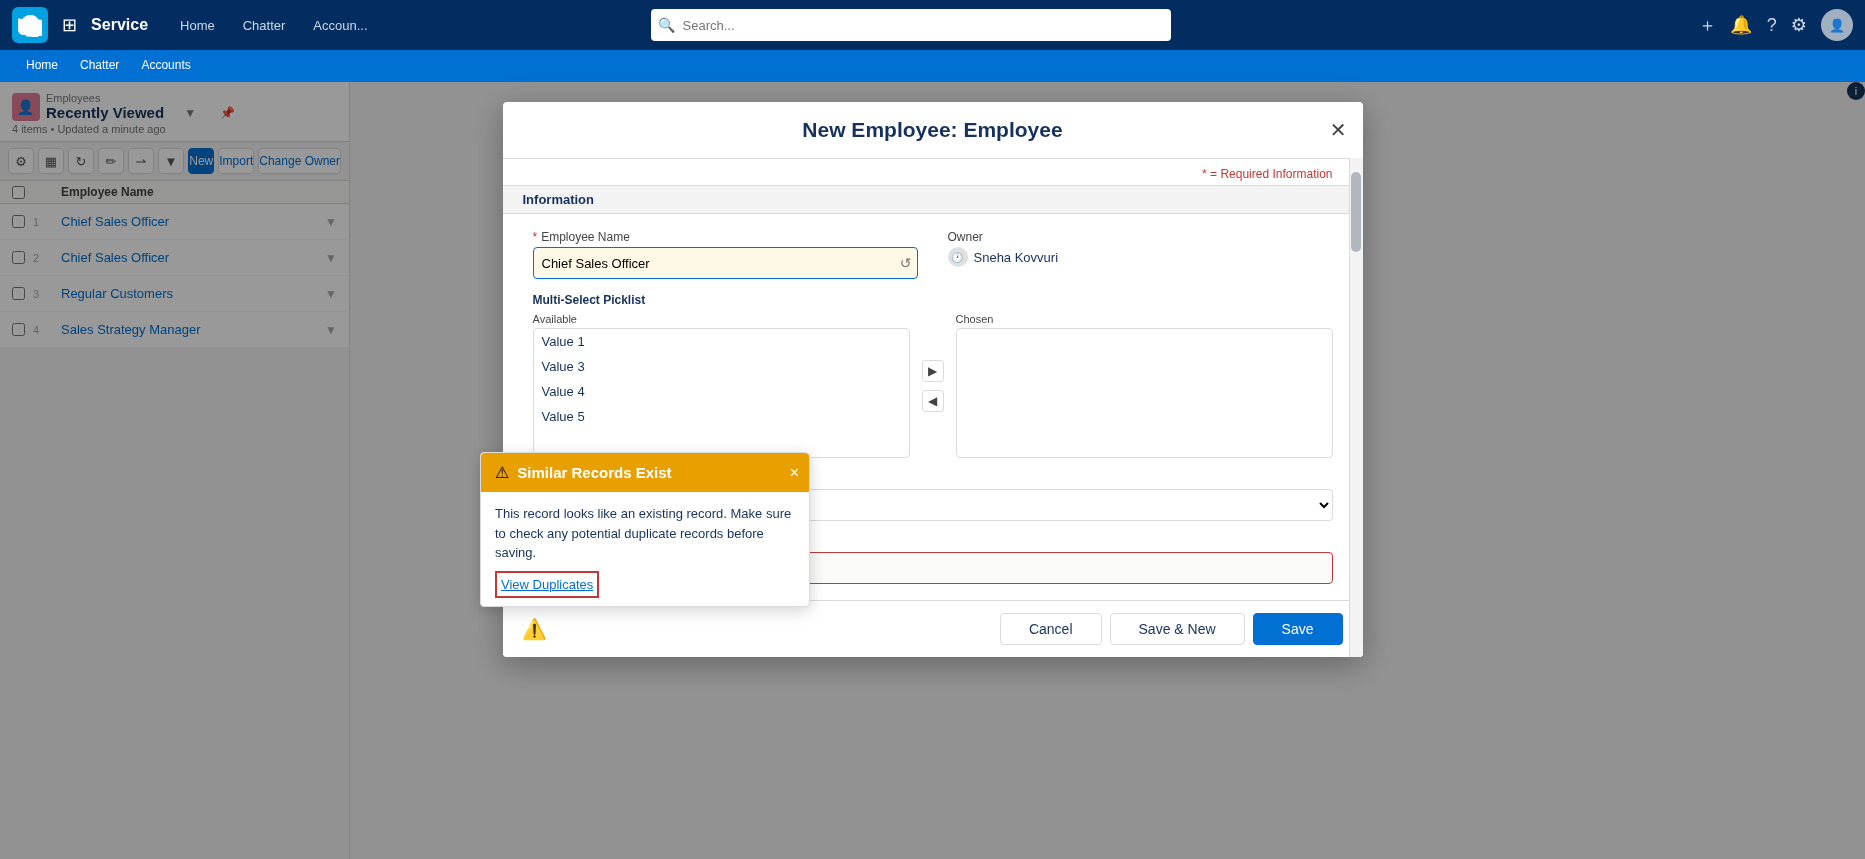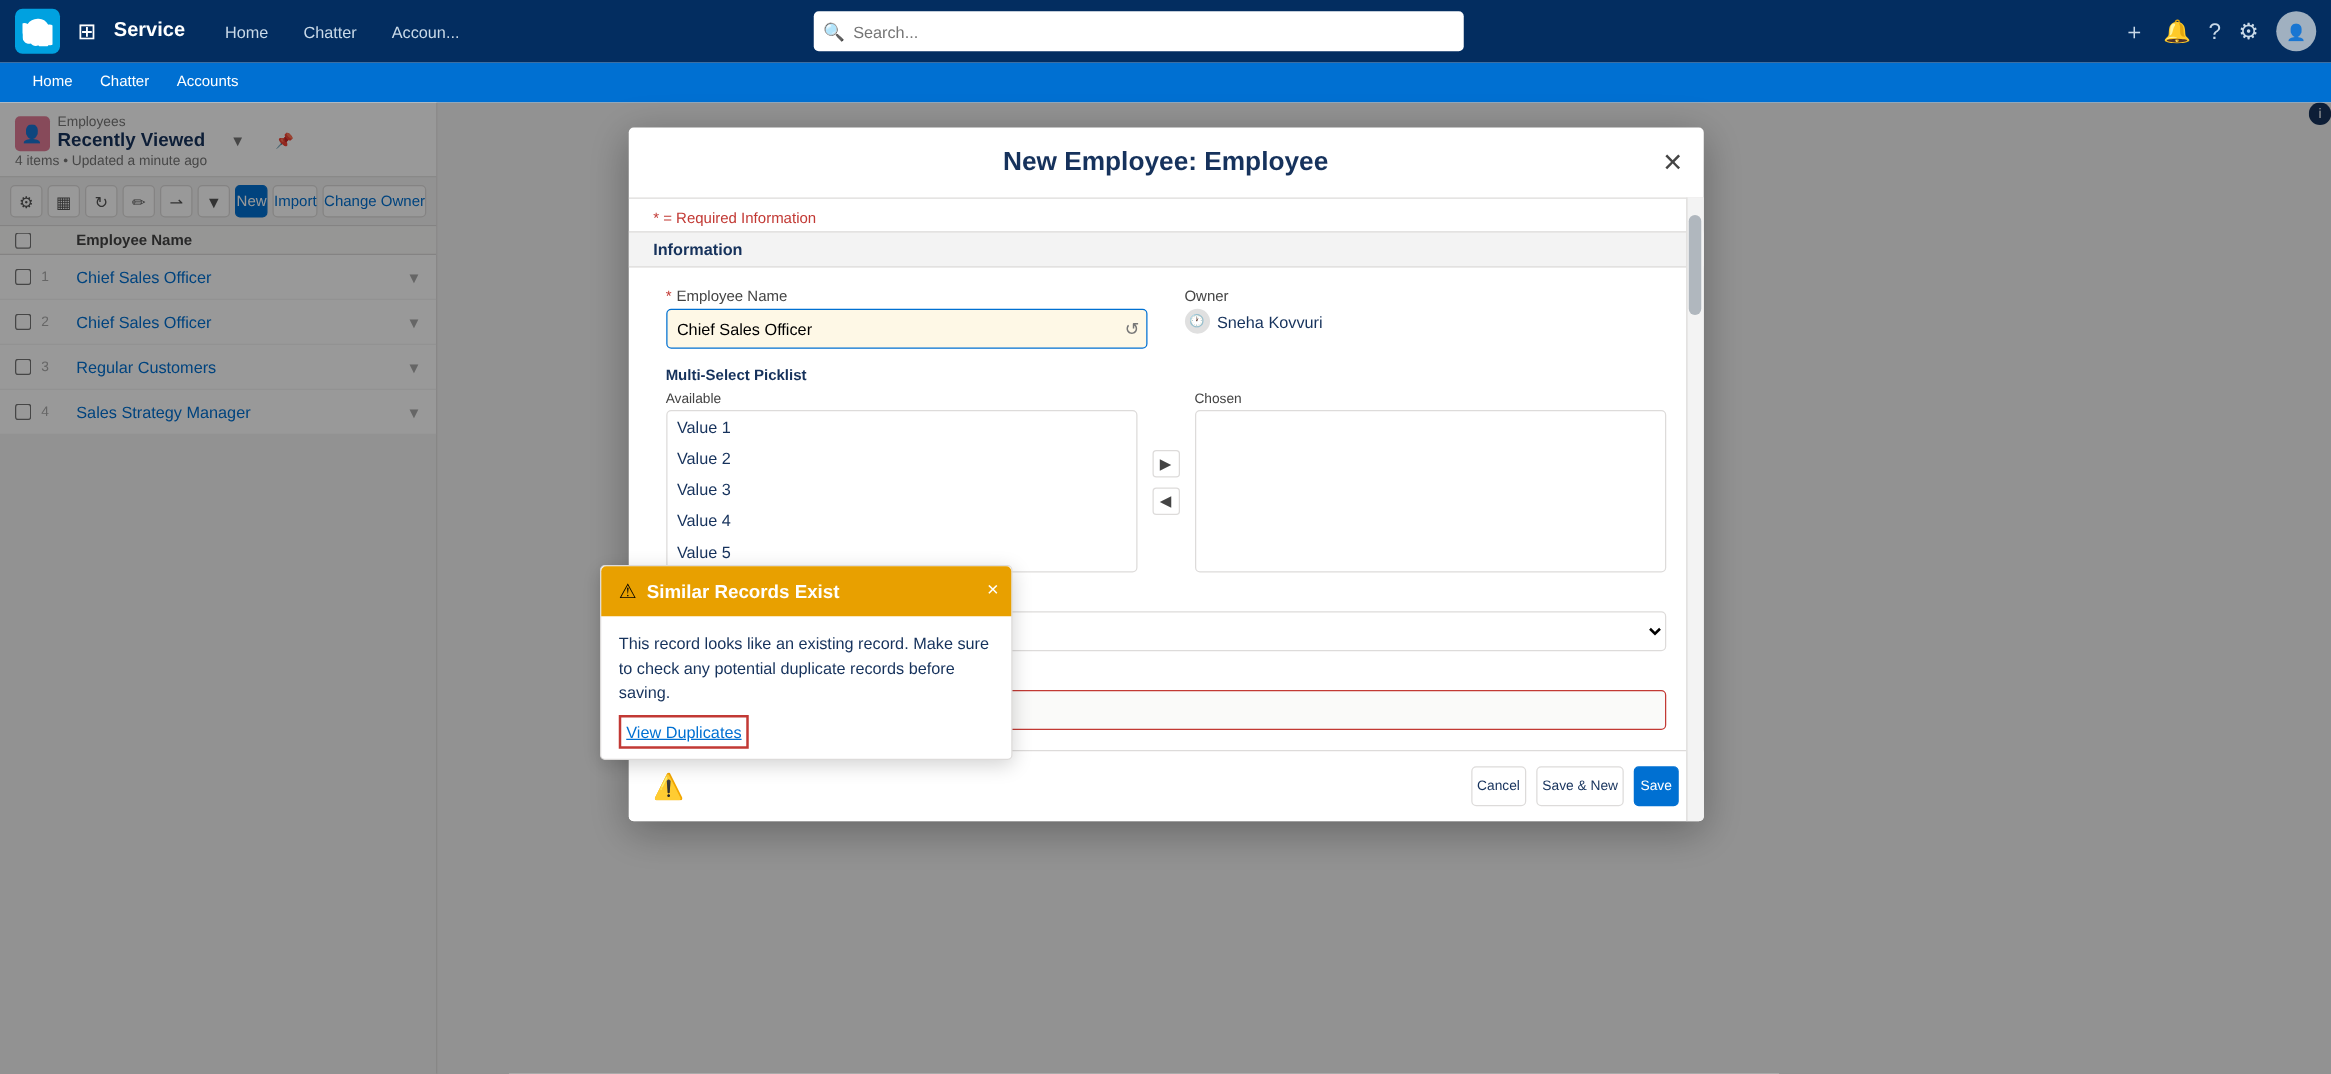--- a/index.html
+++ b/index.html
@@ -115,21 +115,21 @@
       display: flex;
       align-items: center;
       justify-content: center;
       padding: 16px 20px;
       border-bottom: 1px solid #dddbda;
       position: relative;
     }
     .modal-title { font-size: 21px; font-weight: 700; color: #16325c; }
     .modal-close { position: absolute; right: 16px; top: 50%; transform: translateY(-50%); background: none; border: none; font-size: 20px; color: #444; cursor: pointer; }
 
-    .modal-required { text-align: left; padding: 8px 30px 4px 20px; font-size: 12px; color: #c23934; }
+    .modal-required { text-align: right; padding: 8px 30px 4px 20px; font-size: 12px; color: #c23934; }
     .modal-required span { color: #c23934; }
 
     .section-header { background: #f3f3f3; padding: 6px 20px; font-size: 13px; font-weight: 700; color: #16325c; border-top: 1px solid #dddbda; border-bottom: 1px solid #dddbda; margin-bottom: 0; }
 
     .modal-body { padding: 16px 30px 16px 30px; }
 
     .field-row { display: flex; gap: 30px; margin-bottom: 14px; align-items: flex-start; }
     .field-group { flex: 1; }
     .field-label { font-size: 12px; color: #444; margin-bottom: 3px; display: flex; align-items: center; gap: 4px; }
     .field-required { color: #c23934; }
@@ -169,21 +169,21 @@
       align-items: center;
       justify-content: flex-end;
       padding: 12px 20px;
       border-top: 1px solid #dddbda;
       gap: 8px;
       background: #fff;
       position: sticky;
       bottom: 0;
     }
     .footer-warning-icon { color: #f4a623; font-size: 20px; margin-right: auto; }
-    .btn { height: 32px; padding: 0 4px; border-radius: 4px; font-size: 11px; cursor: pointer; border: 1px solid; }
+    .btn { height: 32px; padding: 0 28px; border-radius: 4px; font-size: 14px; cursor: pointer; border: 1px solid; }
     .btn-neutral { background: #fff; border-color: #dddbda; color: #16325c; }
     .btn-brand { background: #0070d2; border-color: #0070d2; color: #fff; }
 
     
     .dup-popup {
       position: absolute;
       left: 480px;
       top: 370px;
       width: 330px;
       background: #fff;
@@ -355,21 +355,20 @@
           </div>
         </div>
 
         <div class="multiselect-section">
           <div class="multiselect-label">Multi-Select Picklist</div>
           <div class="multiselect-row">
             <div class="multiselect-col">
               <div class="multiselect-col-label">Available</div>
               <div class="multiselect-box">
                 <div class="multiselect-box-item">Value 1</div>
-                <div class="multiselect-box-item">Value 2</div>
                 <div class="multiselect-box-item">Value 3</div>
                 <div class="multiselect-box-item">Value 4</div>
                 <div class="multiselect-box-item">Value 5</div>
               </div>
             </div>
             <div class="multiselect-arrows">
               <button class="multiselect-arrow-btn">▶</button>
               <button class="multiselect-arrow-btn">◀</button>
             </div>
             <div class="multiselect-col">

